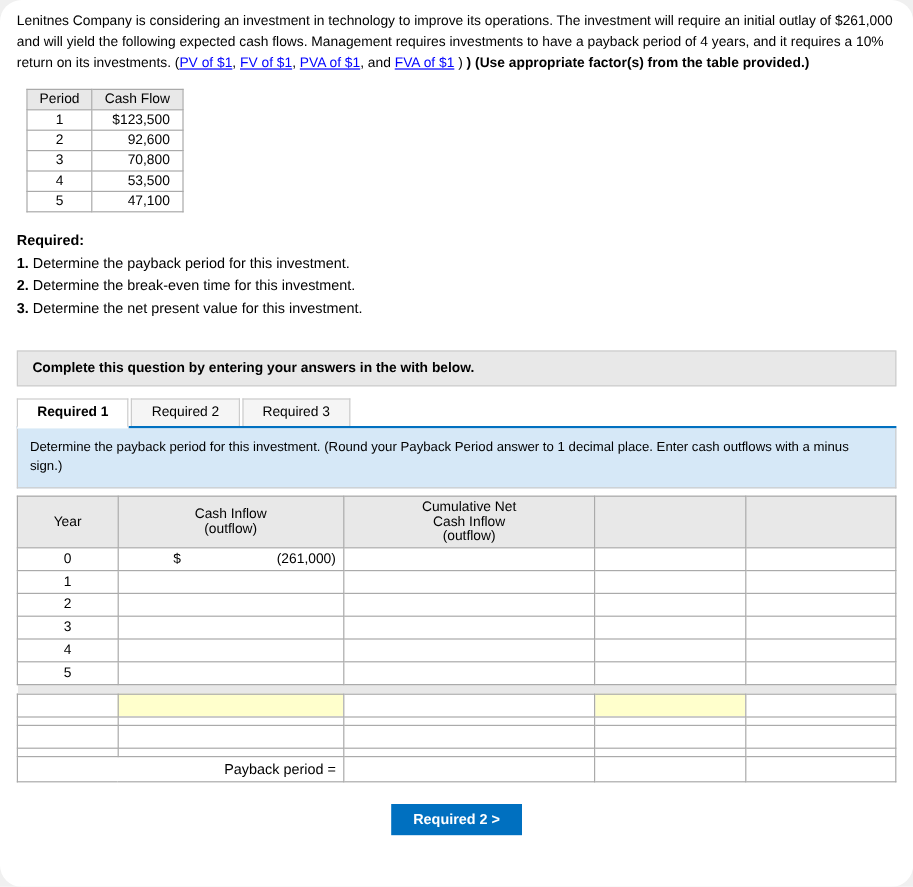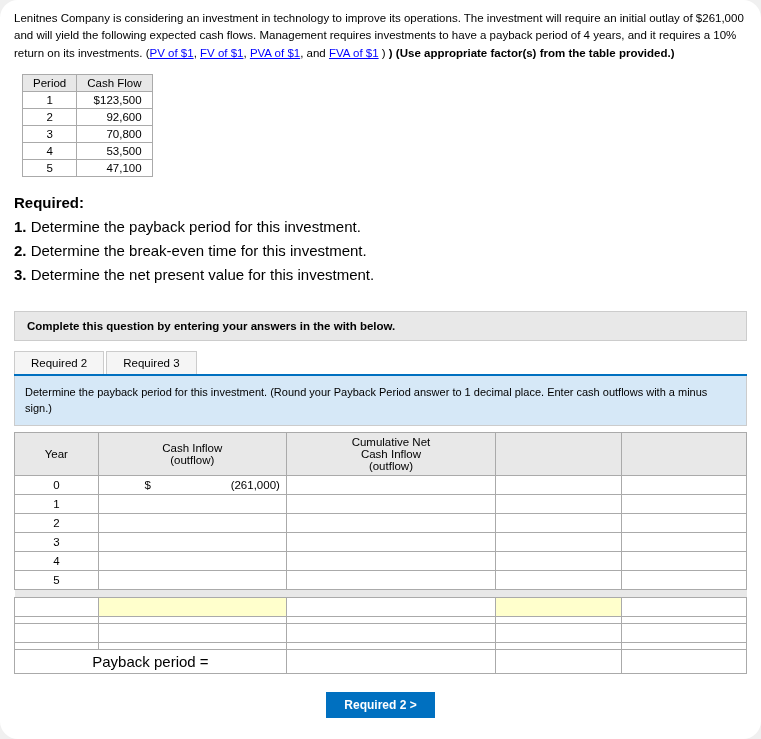--- a/index.html
+++ b/index.html
@@ -45,21 +45,21 @@
       font-weight: normal;
       text-align: center;
     }
     .cash-flow-table td:first-child {
       text-align: center;
     }
     .required-section {
       margin-bottom: 10px;
     }
     .required-section p {
-      font-size: 15px;
+      font-size: 12px;
       line-height: 1.6;
     }
     .required-section strong {
       font-weight: bold;
     }
     .complete-box {
       background: #e8e8e8;
       border: 1px solid #ccc;
       padding: 8px 12px;
       margin-bottom: 10px;
@@ -203,20 +203,21 @@
     <p><strong>3.</strong> Determine the net present value for this investment.</p>
   </div>
 
   <br>
 
   
   <div class="complete-box">Complete this question by entering your answers in the with below.</div>
 
   
   <div class="tabs-row">
+    <div class="tab active">Required 1</div>
     <div class="tab">Required 2</div>
     <div class="tab">Required 3</div>
   </div>
 
   
   <div class="tab-content">Determine the payback period for this investment. (Round your Payback Period answer to 1 decimal place. Enter cash outflows with a minus sign.)</div>
 
   
   <table class="main-table">
     <thead>
@@ -300,21 +301,21 @@
       </tr>
       <tr class="summary-rows">
         <td></td>
         <td></td>
         <td></td>
         <td></td>
         <td></td>
       </tr>
 
       <tr class="payback-row">
-        <td colspan="2" style="font-size:15px;margin-left:44px;">Payback period =</td>
+        <td colspan="2" style="text-align:right; font-size:12px;margin-left:44px;">Payback period =</td>
         <td><input type="text" style="width: 95%; text-align: left;"></td>
         <td></td>
         <td></td>
       </tr>
     </tbody>
   </table>
 
   
   <div class="bottom-nav">
     <button class="nav-btn">Required 2 &gt;</button>

